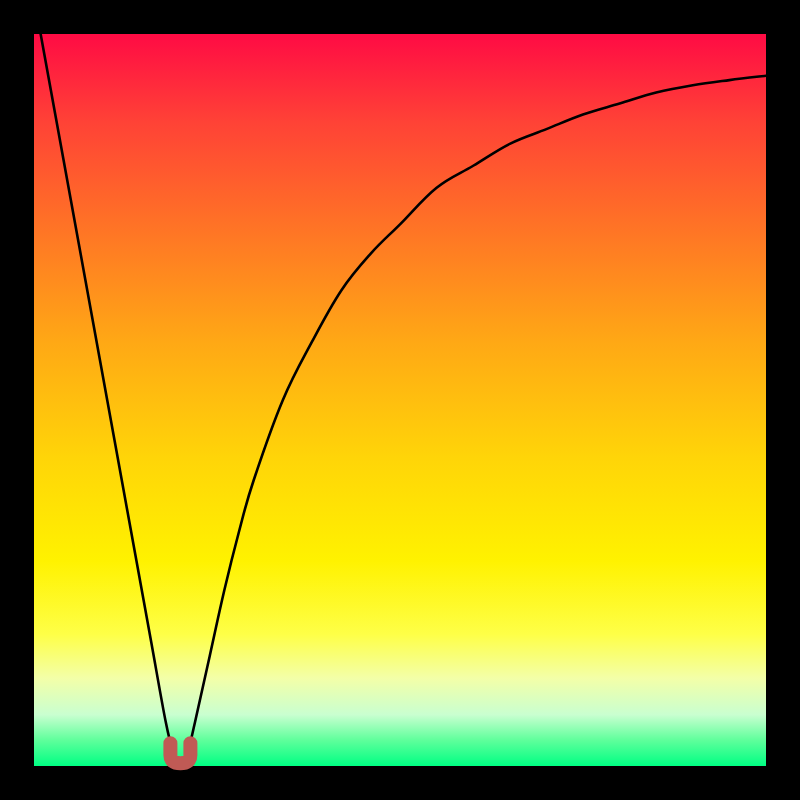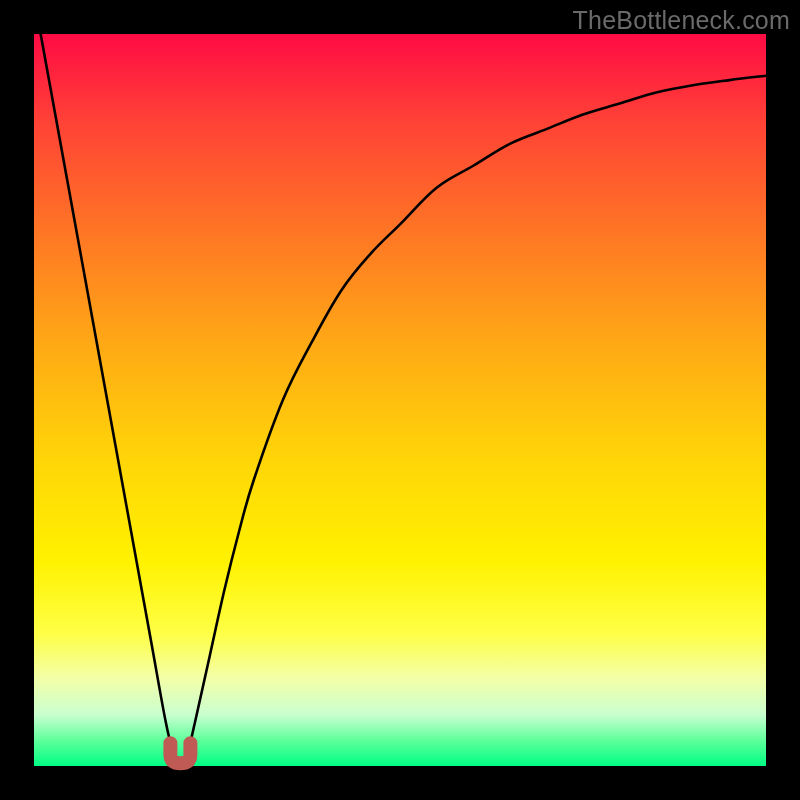--- a/index.html
+++ b/index.html
@@ -54,20 +54,19 @@
     left: 0;
     width: 732px;
     height: 732px;
     overflow: visible;
   }
 </style>
 </head>
 <body>
 
 <div class="frame">
-  <div class="watermark">TheBottleneck.com</div>
   <div class="plot">
     <svg class="curve" viewBox="0 0 732 732" preserveAspectRatio="none">
       <path id="curvePath" d="M 0.00 -36.60 C 2.64 -22.11, 9.37 14.93, 14.64 43.92 C 19.91 72.91, 24.01 95.45, 29.28 124.44 C 34.55 153.43, 38.65 175.97, 43.92 204.96 C 49.19 233.95, 53.29 256.49, 58.56 285.48 C 63.83 314.47, 67.93 337.01, 73.20 366.00 C 78.47 394.99, 82.57 417.53, 87.84 446.52 C 93.11 475.51, 97.21 498.05, 102.48 527.04 C 107.75 556.03, 111.85 578.57, 117.12 607.56 C 122.39 636.55, 127.81 668.32, 131.76 688.08 C 135.71 707.84, 136.44 710.11, 139.08 717.36 C 141.72 724.61, 143.76 728.34, 146.40 728.34 C 149.04 728.34, 151.08 724.61, 153.72 717.36 C 156.36 710.11, 157.09 705.21, 161.04 688.08 C 164.99 670.95, 170.41 645.92, 175.68 622.20 C 180.95 598.48, 185.05 578.72, 190.32 556.32 C 195.59 533.92, 199.69 517.52, 204.96 497.76 C 210.23 478.00, 211.69 470.24, 219.60 446.52 C 227.51 422.80, 238.34 391.03, 248.88 366.00 C 259.42 340.97, 267.62 327.20, 278.16 307.44 C 288.70 287.68, 296.90 272.01, 307.44 256.20 C 317.98 240.39, 326.18 231.46, 336.72 219.60 C 347.26 207.74, 354.14 202.18, 366.00 190.32 C 377.86 178.46, 389.42 164.26, 402.60 153.72 C 415.78 143.18, 426.02 139.67, 439.20 131.76 C 452.38 123.85, 462.62 116.39, 475.80 109.80 C 488.98 103.21, 499.22 100.43, 512.40 95.16 C 525.58 89.89, 535.82 85.13, 549.00 80.52 C 562.18 75.91, 572.42 73.49, 585.60 69.54 C 598.78 65.59, 609.02 61.85, 622.20 58.56 C 635.38 55.27, 645.62 53.48, 658.80 51.24 C 671.98 49.00, 682.22 47.83, 695.40 46.12 C 708.58 44.40, 725.41 42.51, 732.00 41.72" fill="none" stroke="#000000" stroke-width="2.6" stroke-linecap="round" stroke-linejoin="round"></path>
       <path id="markerPath" d="M 136.4 709.2 L 136.4 721.2 Q 136.4 729.2 146.4 729.2 Q 156.4 729.2 156.4 721.2 L 156.4 709.2" fill="none" stroke="#c05a55" stroke-width="14" stroke-linecap="round" stroke-linejoin="round"></path>
     </svg>
   </div>
 </div>
 
 </body></html>

